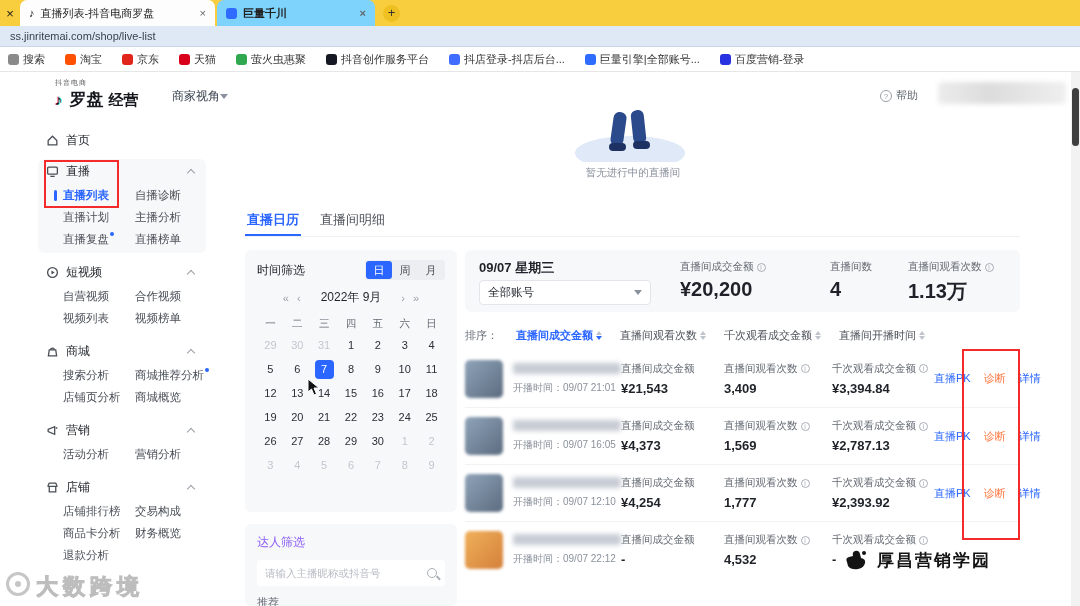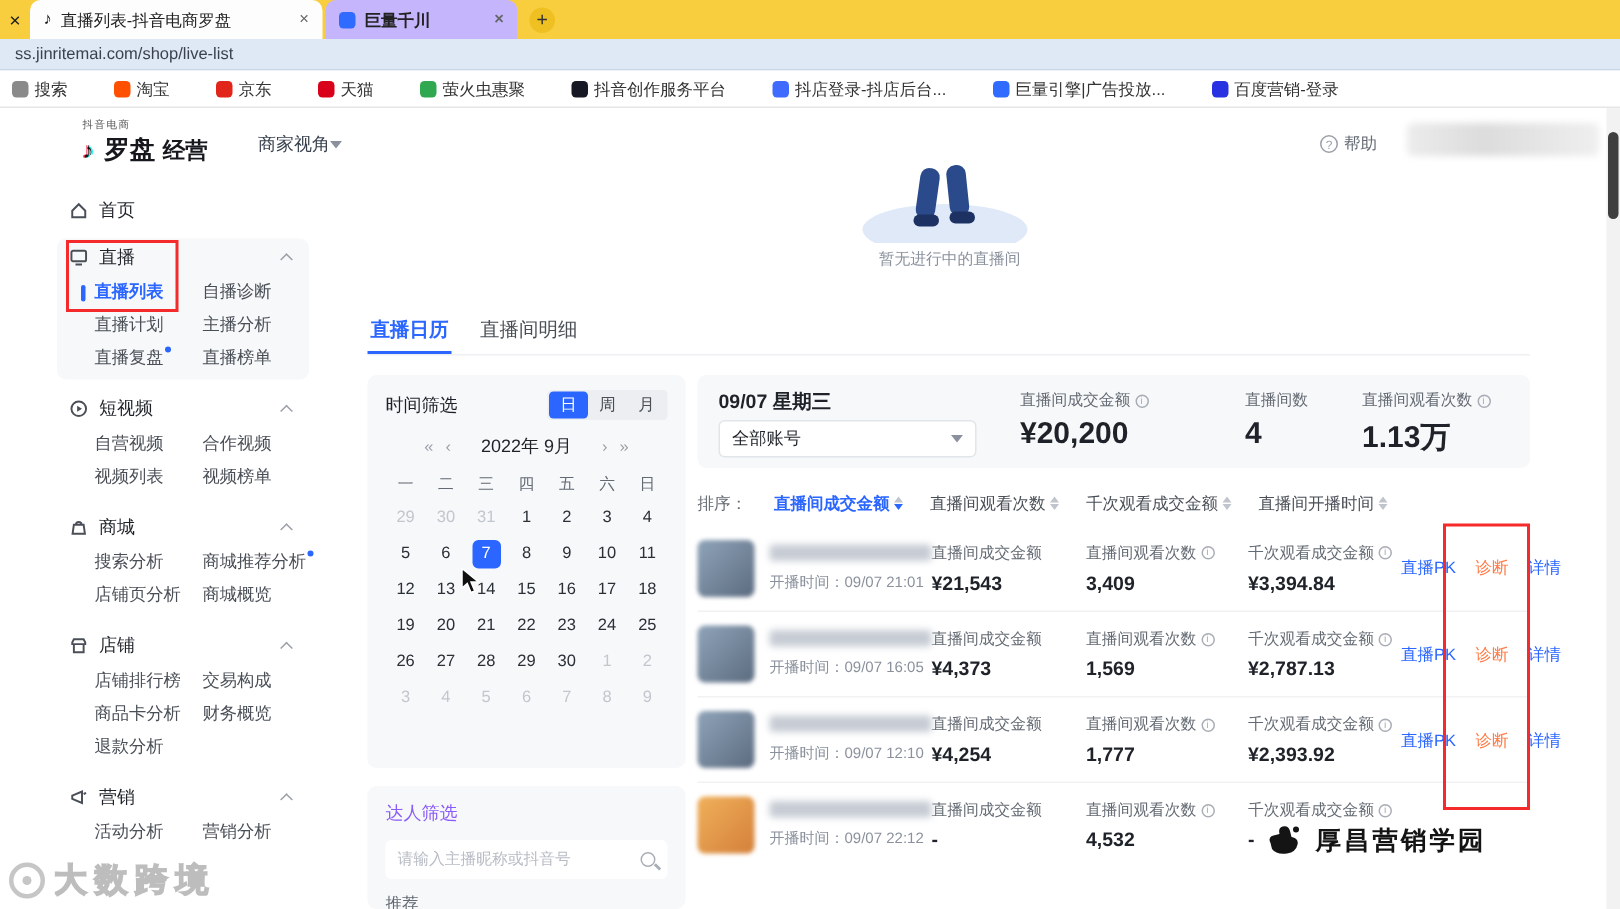--- a/index.html
+++ b/index.html
@@ -4,27 +4,27 @@
 <style>
   *{margin:0;padding:0;box-sizing:border-box;font-family:"Liberation Sans","DejaVu Sans",sans-serif}
   html,body{width:1080px;height:606px;overflow:hidden;background:#fff}
   .screen{position:relative;width:1080px;height:606px;background:#fff;overflow:hidden}
 
   
   .tabstrip{position:absolute;left:0;top:0;width:1080px;height:26px;background:#f8ce3e;display:flex;align-items:center}
   .win-close{width:20px;text-align:center;font-size:13px;color:#1b1b1b;cursor:default}
   .btab{height:26px;display:flex;align-items:center;gap:6px;padding:0 9px;font-size:11px;color:#222;white-space:nowrap;overflow:hidden}
   .btab.active{background:#fdfdfd;width:195px;border-radius:7px 7px 0 0}
-  .btab.second{background:#c4b5fd;width:128px;font-weight:bold;border-radius:7px 7px 0 0;margin-left:2px}
+  .btab.second{background:#7dd3fc;width:158px;font-weight:bold;border-radius:7px 7px 0 0;margin-left:2px}
   .btab .fav-note{font-size:11px;color:#111}
   .btab .fav-blue{width:11px;height:11px;border-radius:3px;background:#2f6bff;flex:none}
   .btab .tclose{margin-left:auto;color:#666;font-size:11px}
   .newtab{width:17px;height:17px;border-radius:50%;background:#eec022;color:#333;font-size:13px;line-height:16px;text-align:center;margin-left:8px}
   .urlbar{position:absolute;left:0;top:26px;width:1080px;height:21px;background:#dfe9f6;display:flex;align-items:center;padding:0 10px;font-size:11px;color:#39424e;border-bottom:1px solid #c9d6e6}
-  .bookmarks{position:absolute;left:0;top:47px;width:1080px;height:25px;background:#fff;border-bottom:1px solid #e6e6e6;display:flex;align-items:center;gap:31px;padding:0 8px;font-size:11px;color:#333;white-space:nowrap}
+  .bookmarks{position:absolute;left:0;top:47px;width:1080px;height:25px;background:#fff;border-bottom:1px solid #e6e6e6;display:flex;align-items:center;gap:20px;padding:0 8px;font-size:11px;color:#333;white-space:nowrap}
   .bm{display:flex;align-items:center;gap:4px}
   .bm i{width:11px;height:11px;border-radius:3px;display:inline-block;flex:none}
 
   
   .topbar{position:absolute;left:0;top:72px;width:1080px;height:46px;background:#fff}
   .brand{position:absolute;left:55px;top:6px}
   .brand .tag{font-size:7px;color:#555;letter-spacing:1px}
   .brand .row{display:flex;align-items:baseline;gap:5px}
   .note{font-size:15px;color:#111;text-shadow:1px 0 #25f4ee,-1px 0 #fe2c55;margin-right:2px}
   .brand .main{font-size:17px;font-weight:bold;color:#16181d}
@@ -127,21 +127,21 @@
   .action{font-size:11px;color:#2a66ff}
   .action.orange{color:#ff7a45}
 
   
   .redbox{position:absolute;border:2px solid #f52b2b;z-index:30;pointer-events:none}
   .rb-side{left:44px;top:160px;width:75px;height:48px}
   .rb-detail{left:962px;top:349px;width:58px;height:191px}
   .cursor{position:absolute;left:307px;top:378px;z-index:40}
   .scrollbar{position:absolute;right:0;top:72px;width:9px;height:534px;background:#f2f2f2}
   .thumb{position:absolute;left:1px;top:16px;width:7px;height:58px;background:#3f3f3f;border-radius:4px}
-  .wm-left{position:absolute;left:6px;top:572px;display:flex;align-items:center;gap:6px;z-index:25}
+  .wm-left{position:absolute;left:6px;top:572px;display:flex;align-items:flex-start;gap:6px;z-index:25}
   .wm-left .ring{width:24px;height:24px;border:3px solid #c6c6c6;border-radius:50%;position:relative}
   .wm-left .ring::after{content:"";position:absolute;left:6px;top:6px;width:6px;height:6px;border-radius:50%;background:#c6c6c6}
   .wm-left .txt{font-size:22px;font-weight:bold;color:#c6c6c6;letter-spacing:5px;-webkit-text-stroke:1px #bdbdbd}
   .wm-right{position:absolute;left:843px;top:548px;display:flex;align-items:center;gap:8px;z-index:25}
   .wm-right .txt{font-size:17px;font-weight:bold;color:#141414;letter-spacing:2px}
 </style>
 </head>
 <body>
 
 <div class="screen">
@@ -191,21 +191,21 @@
       <span class="bm">
         <i style="background: rgb(22, 24, 35);"></i>
         <span>抖音创作服务平台</span>
       </span>
       <span class="bm">
         <i style="background: rgb(63, 107, 255);"></i>
         <span>抖店登录-抖店后台...</span>
       </span>
       <span class="bm">
         <i style="background: rgb(47, 107, 255);"></i>
-        <span>巨量引擎|广告投放...</span>
+        <span>巨量引擎|全部账号...</span>
       </span>
       <span class="bm">
         <i style="background: rgb(41, 50, 225);"></i>
         <span>百度营销-登录</span>
       </span>
     </div>
 
   <div class="topbar">
     <div class="brand">
       <div class="tag">抖音电商</div>
@@ -280,46 +280,46 @@
           <div class="sec-items">
             <div class="sitem"><span>搜索分析</span></div>
             <div class="sitem"><span>商城推荐分析</span><span class="badge-dot"></span></div>
             <div class="sitem"><span>店铺页分析</span></div>
             <div class="sitem"><span>商城概览</span></div>
           </div>
         </div>
         <div class="sec">
           <div class="srow">
             <svg width="13" height="13" viewBox="0 0 12 12">
+              <path d="M2 5 L8 2.5 V9.5 L2 7 Z" fill="none" stroke="#4a4f57" stroke-width="1.2"></path>
+              <line x1="9" y1="4" x2="10.5" y2="3.3" stroke="#4a4f57" stroke-width="1.2"></line>
+            </svg>
+            <span>营销</span>
+            <span class="chev"></span>
+          </div>
+          <div class="sec-items">
+            <div class="sitem"><span>活动分析</span></div>
+            <div class="sitem"><span>营销分析</span></div>
+          </div>
+        </div>
+        <div class="sec">
+          <div class="srow">
+            <svg width="13" height="13" viewBox="0 0 12 12">
               <path d="M2 4 L3 2 H9 L10 4 V5 H2 Z" fill="none" stroke="#4a4f57" stroke-width="1.2"></path>
               <path d="M3 5 V10 H9 V5" fill="none" stroke="#4a4f57" stroke-width="1.2"></path>
             </svg>
             <span>店铺</span>
             <span class="chev"></span>
           </div>
           <div class="sec-items">
             <div class="sitem"><span>店铺排行榜</span></div>
             <div class="sitem"><span>交易构成</span></div>
             <div class="sitem"><span>商品卡分析</span></div>
             <div class="sitem"><span>财务概览</span></div>
             <div class="sitem"><span>退款分析</span></div>
-          </div>
-        </div>
-        <div class="sec">
-          <div class="srow">
-            <svg width="13" height="13" viewBox="0 0 12 12">
-              <path d="M2 5 L8 2.5 V9.5 L2 7 Z" fill="none" stroke="#4a4f57" stroke-width="1.2"></path>
-              <line x1="9" y1="4" x2="10.5" y2="3.3" stroke="#4a4f57" stroke-width="1.2"></line>
-            </svg>
-            <span>营销</span>
-            <span class="chev"></span>
-          </div>
-          <div class="sec-items">
-            <div class="sitem"><span>活动分析</span></div>
-            <div class="sitem"><span>营销分析</span></div>
           </div>
         </div>
       </div>
   </div>
 
   <div class="illus">
     <div class="mound"></div>
     <div class="leg l"></div>
       <div class="leg r"></div>
     <div class="shoe l"></div>

